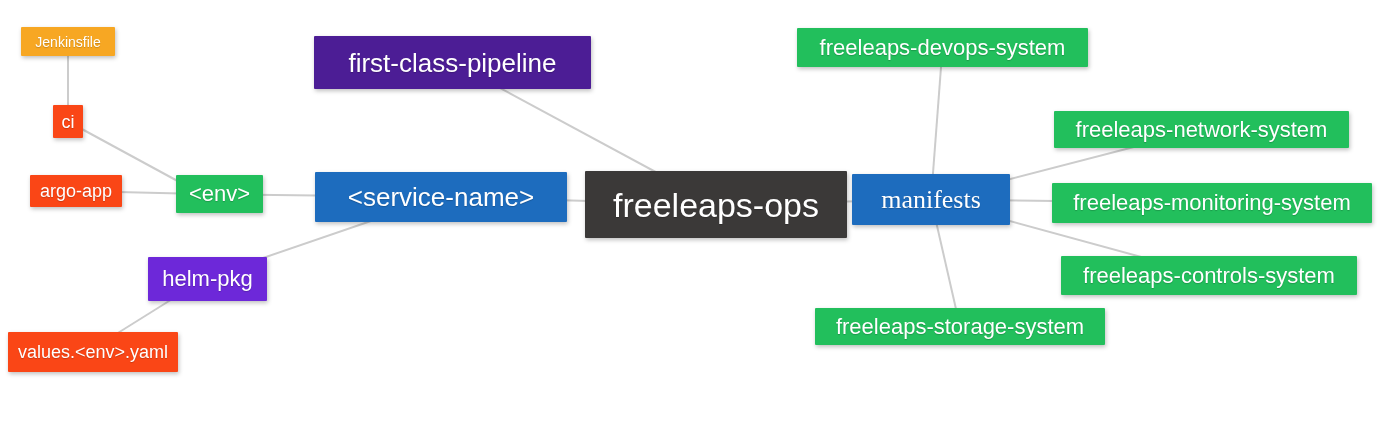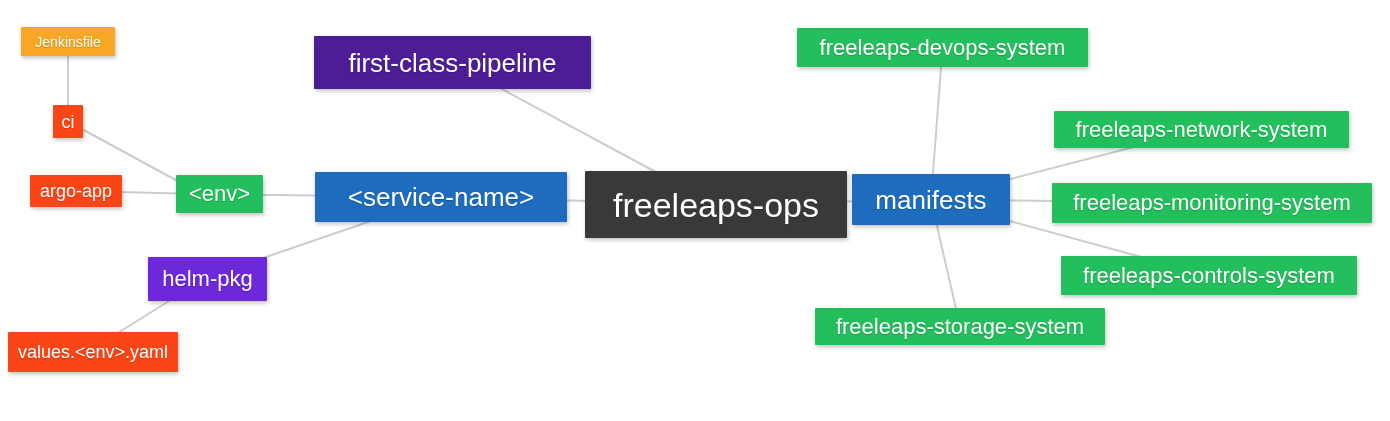--- a/index.html
+++ b/index.html
@@ -64,21 +64,21 @@
 
 <div class="node" style="left: 585px; top: 171px; width: 262px; height: 67px; background: rgb(59, 57, 56); color: rgb(255, 255, 255); font-size: 34px; text-align: center;">
       <span>freeleaps-ops</span>
     </div>
     <div class="node" style="left: 314px; top: 36px; width: 277px; height: 53px; background: #4c1d95; color: rgb(255, 255, 255); font-size: 26px;">
       <span>first-class-pipeline</span>
     </div>
     <div class="node" style="left: 315px; top: 172px; width: 252px; height: 50px; background: rgb(29, 108, 190); color: rgb(255, 255, 255); font-size: 26px;">
       <span>&lt;service-name&gt;</span>
     </div>
-    <div class="node" style="left: 852px; top: 174px; width: 158px; height: 51px; background: rgb(29, 108, 190); color: rgb(255, 255, 255); font-size: 26px;">
+    <div class="node" style="left: 852px; top: 174px; width: 158px; height: 51px; background: rgb(29, 108, 190); color: rgb(255, 255, 255); font-size: 26px; font-family: Liberation Serif, serif;">
       <span>manifests</span>
     </div>
     <div class="node" style="left: 158px; top: 175px; width: 87px; height: 38px; background: rgb(34, 191, 92); color: rgb(255, 255, 255); font-size: 22px; margin-left: 18px;">
       <span>&lt;env&gt;</span>
     </div>
     <div class="node" style="left: 148px; top: 257px; width: 119px; height: 44px; background: #6d28d9; color: rgb(255, 255, 255); font-size: 22px;">
       <span>helm-pkg</span>
     </div>
     <div class="node" style="left: 53px; top: 105px; width: 30px; height: 33px; background: rgb(250, 70, 22); color: rgb(255, 255, 255); font-size: 18px;">
       <span>ci</span>

